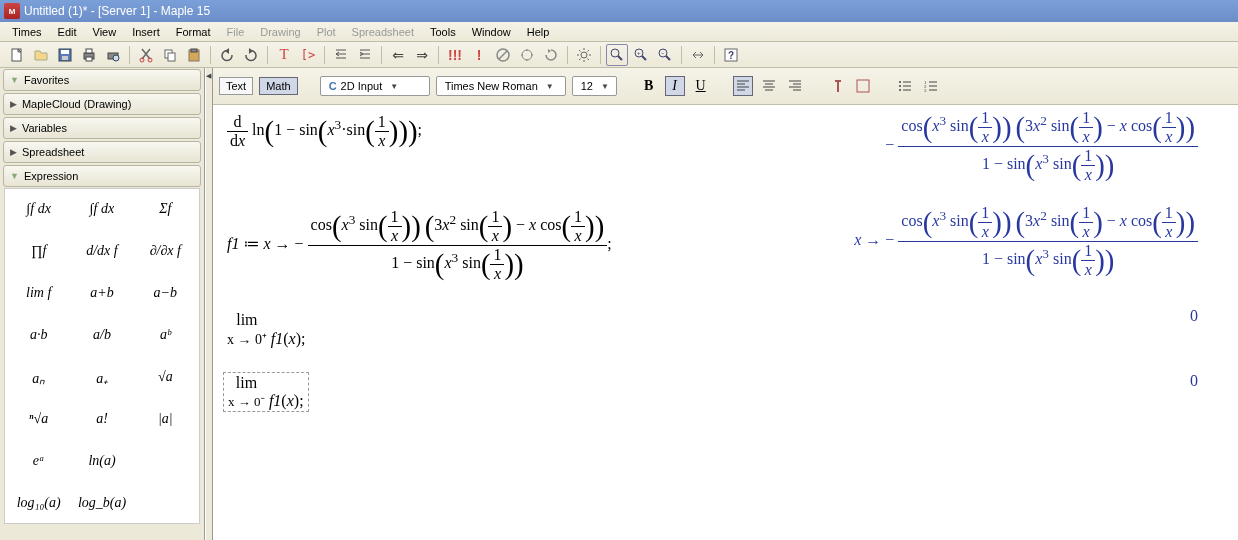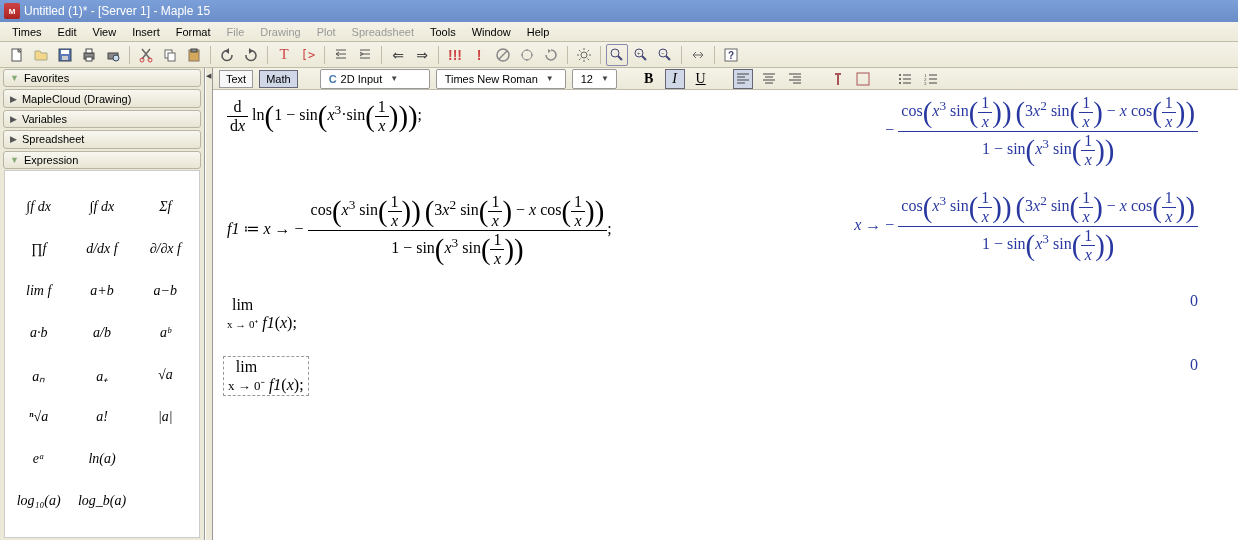--- a/index.html
+++ b/index.html
@@ -15,29 +15,29 @@
 .toolbar { height: 26px; background: linear-gradient(#f5f3e8, #ece9d8); border-bottom: 1px solid #c0bdab; display: flex; align-items: center; padding: 0 6px; gap: 2px; }
 .tbtn { width: 22px; height: 22px; display: inline-flex; align-items: center; justify-content: center; cursor: pointer; border-radius: 2px; }
 .tsep { width: 1px; height: 18px; background: #c0bdab; margin: 0 3px; }
 
 .main { display: flex; height: calc(540px - 22px - 20px - 26px); }
 
 .sidebar { width: 205px; background: #ece9d8; border-right: 1px solid #999; display: flex; flex-direction: column; }
 .palette-header { height: 22px; background: linear-gradient(#f8f7f0, #e8e5d4); border: 1px solid #b8b5a4; border-radius: 3px; margin: 1px 3px; display: flex; align-items: center; padding: 0 6px; cursor: pointer; font-size: 11px; }
 .palette-header .arrow { margin-right: 5px; color: #555; font-size: 9px; }
 .palette-header .arrow.down { color: #8a7; }
-.palette-content { background: #fff; margin: 0 4px 2px 4px; border: 1px solid #ccc; padding: 20px 4px; }
+.palette-content { background: #fff; margin: 0 4px 2px 4px; border: 1px solid #ccc; padding: 4px 4px; }
 .expr-grid { display: grid; grid-template-columns: repeat(3, 1fr); gap: 10px 4px; }
 .expr-cell { display: flex; align-items: center; justify-content: center; height: 32px; font-family: 'Times New Roman', serif; font-style: italic; font-size: 14px; cursor: pointer; }
 
 .divider { width: 8px; background: #ece9d8; border-left: 1px solid #fff; border-right: 1px solid #999; position: relative; }
 .divider::before { content: "◀"; position: absolute; top: 4px; left: 0; font-size: 7px; color: #444; }
 
 .workarea { flex: 1; display: flex; flex-direction: column; background: #fff; }
-.formatbar { height: 22px; background: linear-gradient(#f5f3e8, #ece9d8); border-bottom: 1px solid #c0bdab; display: flex; align-items: center; padding: 0 6px; gap: 6px; }
+.formatbar { height: 37px; background: linear-gradient(#f5f3e8, #ece9d8); border-bottom: 1px solid #c0bdab; display: flex; align-items: center; padding: 0 6px; gap: 6px; }
 .togglebtn { padding: 2px 6px; border: 1px solid #999; background: #f8f8f8; font-size: 11px; cursor: pointer; }
 .togglebtn.active { background: #d0d8e8; border-color: #667; }
 .combo { height: 20px; border: 1px solid #999; background: #fff; display: flex; align-items: center; padding: 0 4px 0 8px; font-size: 11px; cursor: pointer; border-radius: 2px; }
 .combo .cicon { margin-right: 4px; font-weight: bold; color: #47a; }
 .combo .carrow { margin-left: 8px; font-size: 8px; color: #444; }
 .fmtbtn { width: 20px; height: 20px; display: inline-flex; align-items: center; justify-content: center; cursor: pointer; font-family: 'Times New Roman', serif; font-size: 14px; }
 .fmtbtn.active { background: #d0d8e8; border: 1px solid #667; }
 
 .worksheet { flex: 1; overflow: auto; padding: 4px 10px; font-family: 'Times New Roman', serif; }
 .wrow { display: flex; align-items: flex-start; margin-bottom: 20px; }
@@ -371,21 +371,21 @@
           <i>x</i> → −
           <span class="frac">
             <span class="num">cos<span class="big">(</span><i>x</i><sup>3</sup> sin<span class="big">(</span><span class="frac"><span class="num">1</span><span class="den"><i>x</i></span></span><span class="big">)</span><span class="big">)</span> <span class="big">(</span>3<i>x</i><sup>2</sup> sin<span class="big">(</span><span class="frac"><span class="num">1</span><span class="den"><i>x</i></span></span><span class="big">)</span> − <i>x</i> cos<span class="big">(</span><span class="frac"><span class="num">1</span><span class="den"><i>x</i></span></span><span class="big">)</span><span class="big">)</span></span>
             <span class="den">1 − sin<span class="big">(</span><i>x</i><sup>3</sup> sin<span class="big">(</span><span class="frac"><span class="num">1</span><span class="den"><i>x</i></span></span><span class="big">)</span><span class="big">)</span></span>
           </span>
         </div>
       </div>
 
       <div class="wrow">
         <div class="input-math">
-          <span style="display:inline-block;text-align:center"><span>lim</span><br><span style="font-size:11px">x → 0⁺</span></span>
+          <span style="display:inline-block;text-align:center"><span>lim</span><br><span style="font-size:14px">x → 0⁺</span></span>
           <i>f1</i>(<i>x</i>);
         </div>
         <div class="output-math">0</div>
       </div>
 
       <div class="wrow">
         <div class="input-math boxed">
           <span style="display:inline-block;text-align:center"><span>lim</span><br><span style="font-size:13px">x → 0⁻</span></span>
           <i>f1</i>(<i>x</i>);
         </div>

